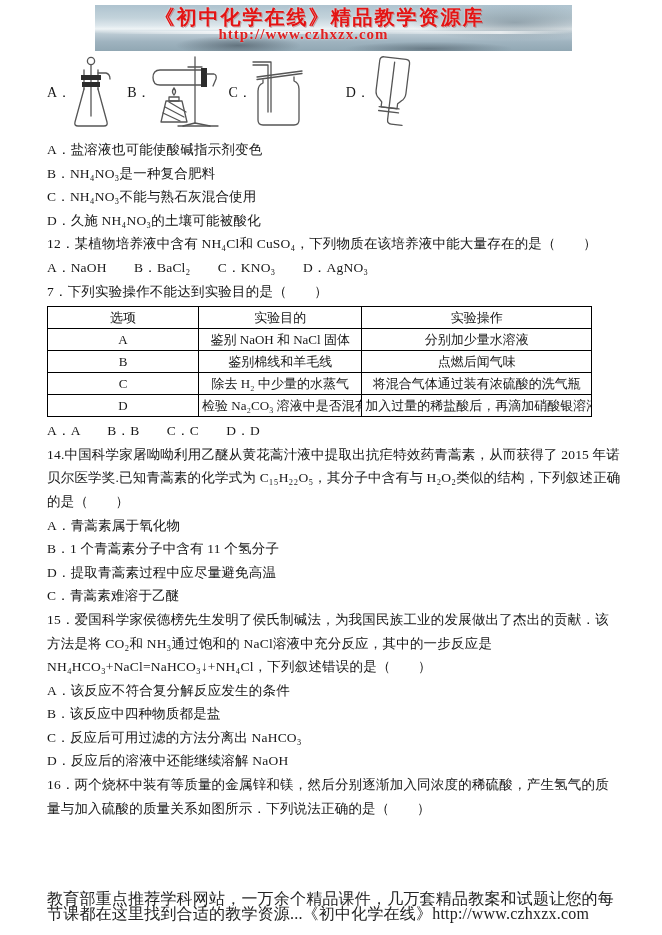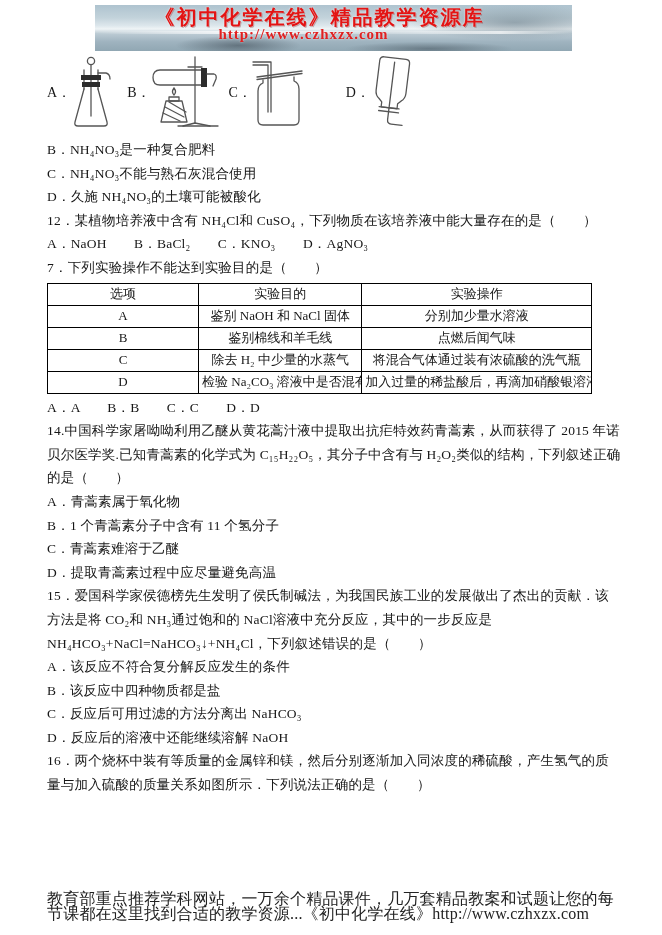--- a/index.html
+++ b/index.html
@@ -115,20 +115,21 @@
         <path class="sk" d="M10 4 L32 4 Q36 4 36 8 L36 38 Q36 43 32 46 L29 49 L29 54 L13 54 L13 49 L10 46 Q6 43 6 38 L6 8 Q6 4 10 4"></path>
         <line class="sk" x1="11" y1="54" x2="31" y2="54"></line>
         <line class="sk" x1="11" y1="58" x2="31" y2="58"></line>
         <path class="sk" d="M21 8 L21 66 Q21 70 25 70 L36 70"></path>
       </g>
     </svg>
   </div>
 
   <div class="content">
 
+    <p>A．盐溶液也可能使酸碱指示剂变色</p>
     <p>B．NH₄NO₃是一种复合肥料</p>
     <p>C．NH₄NO₃不能与熟石灰混合使用</p>
     <p>D．久施 NH₄NO₃的土壤可能被酸化</p>
 
     <p>12．某植物培养液中含有 NH₄Cl和 CuSO₄，下列物质在该培养液中能大量存在的是（　　）</p>
     <p>A．NaOH　　B．BaCl₂　　C．KNO₃　　D．AgNO₃</p>
 
     <p>7．下列实验操作不能达到实验目的是（　　）</p>
     <table class="exp">
       <colgroup>
@@ -162,22 +163,22 @@
         <td>检验 Na₂CO₃ 溶液中是否混有 NaCl</td>
         <td>加入过量的稀盐酸后，再滴加硝酸银溶液</td>
       </tr>
     </tbody>
       </table>
     <p>A．A　　B．B　　C．C　　D．D</p>
 
     <p>14.中国科学家屠呦呦利用乙醚从黄花蒿汁液中提取出抗疟特效药青蒿素，从而获得了 2015 年诺贝尔医学奖.已知青蒿素的化学式为 C₁₅H₂₂O₅，其分子中含有与 H₂O₂类似的结构，下列叙述正确的是（　　）</p>
     <p>A．青蒿素属于氧化物</p>
     <p>B．1 个青蒿素分子中含有 11 个氢分子</p>
+    <p>D．提取青蒿素过程中应尽量避免高温</p>
     <p>C．青蒿素难溶于乙醚</p>
-    <p>D．提取青蒿素过程中应尽量避免高温</p>
 
     <p>15．爱国科学家侯德榜先生发明了侯氏制碱法，为我国民族工业的发展做出了杰出的贡献．该方法是将 CO₂和 NH₃通过饱和的 NaCl溶液中充分反应，其中的一步反应是　NH₄HCO₃+NaCl=NaHCO₃↓+NH₄Cl，下列叙述错误的是（　　）</p>
     <p>A．该反应不符合复分解反应发生的条件</p>
     <p>B．该反应中四种物质都是盐</p>
     <p>C．反应后可用过滤的方法分离出 NaHCO₃</p>
     <p>D．反应后的溶液中还能继续溶解 NaOH</p>
 
     <p>16．两个烧杯中装有等质量的金属锌和镁，然后分别逐渐加入同浓度的稀硫酸，产生氢气的质量与加入硫酸的质量关系如图所示．下列说法正确的是（　　）</p>
   </div>
 

